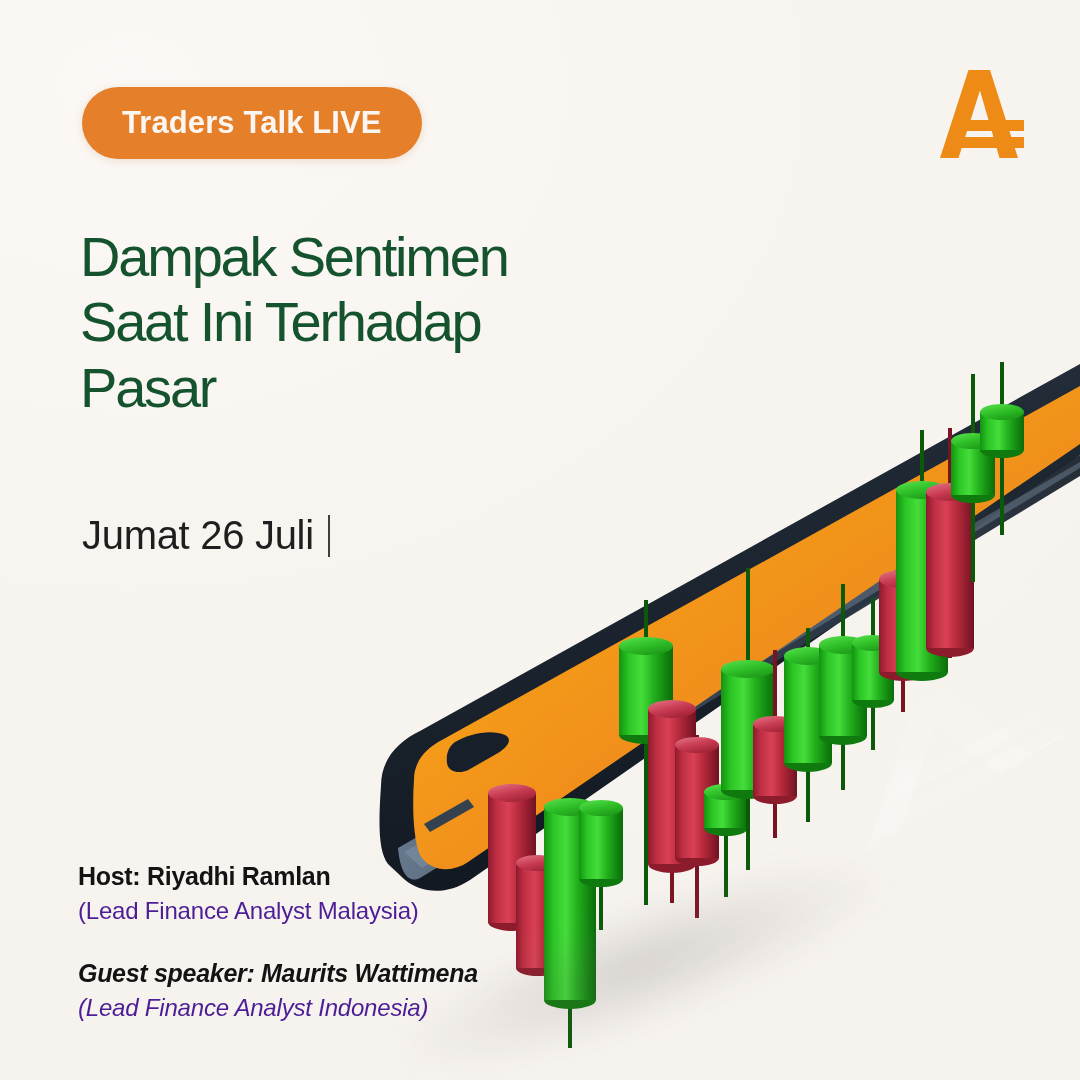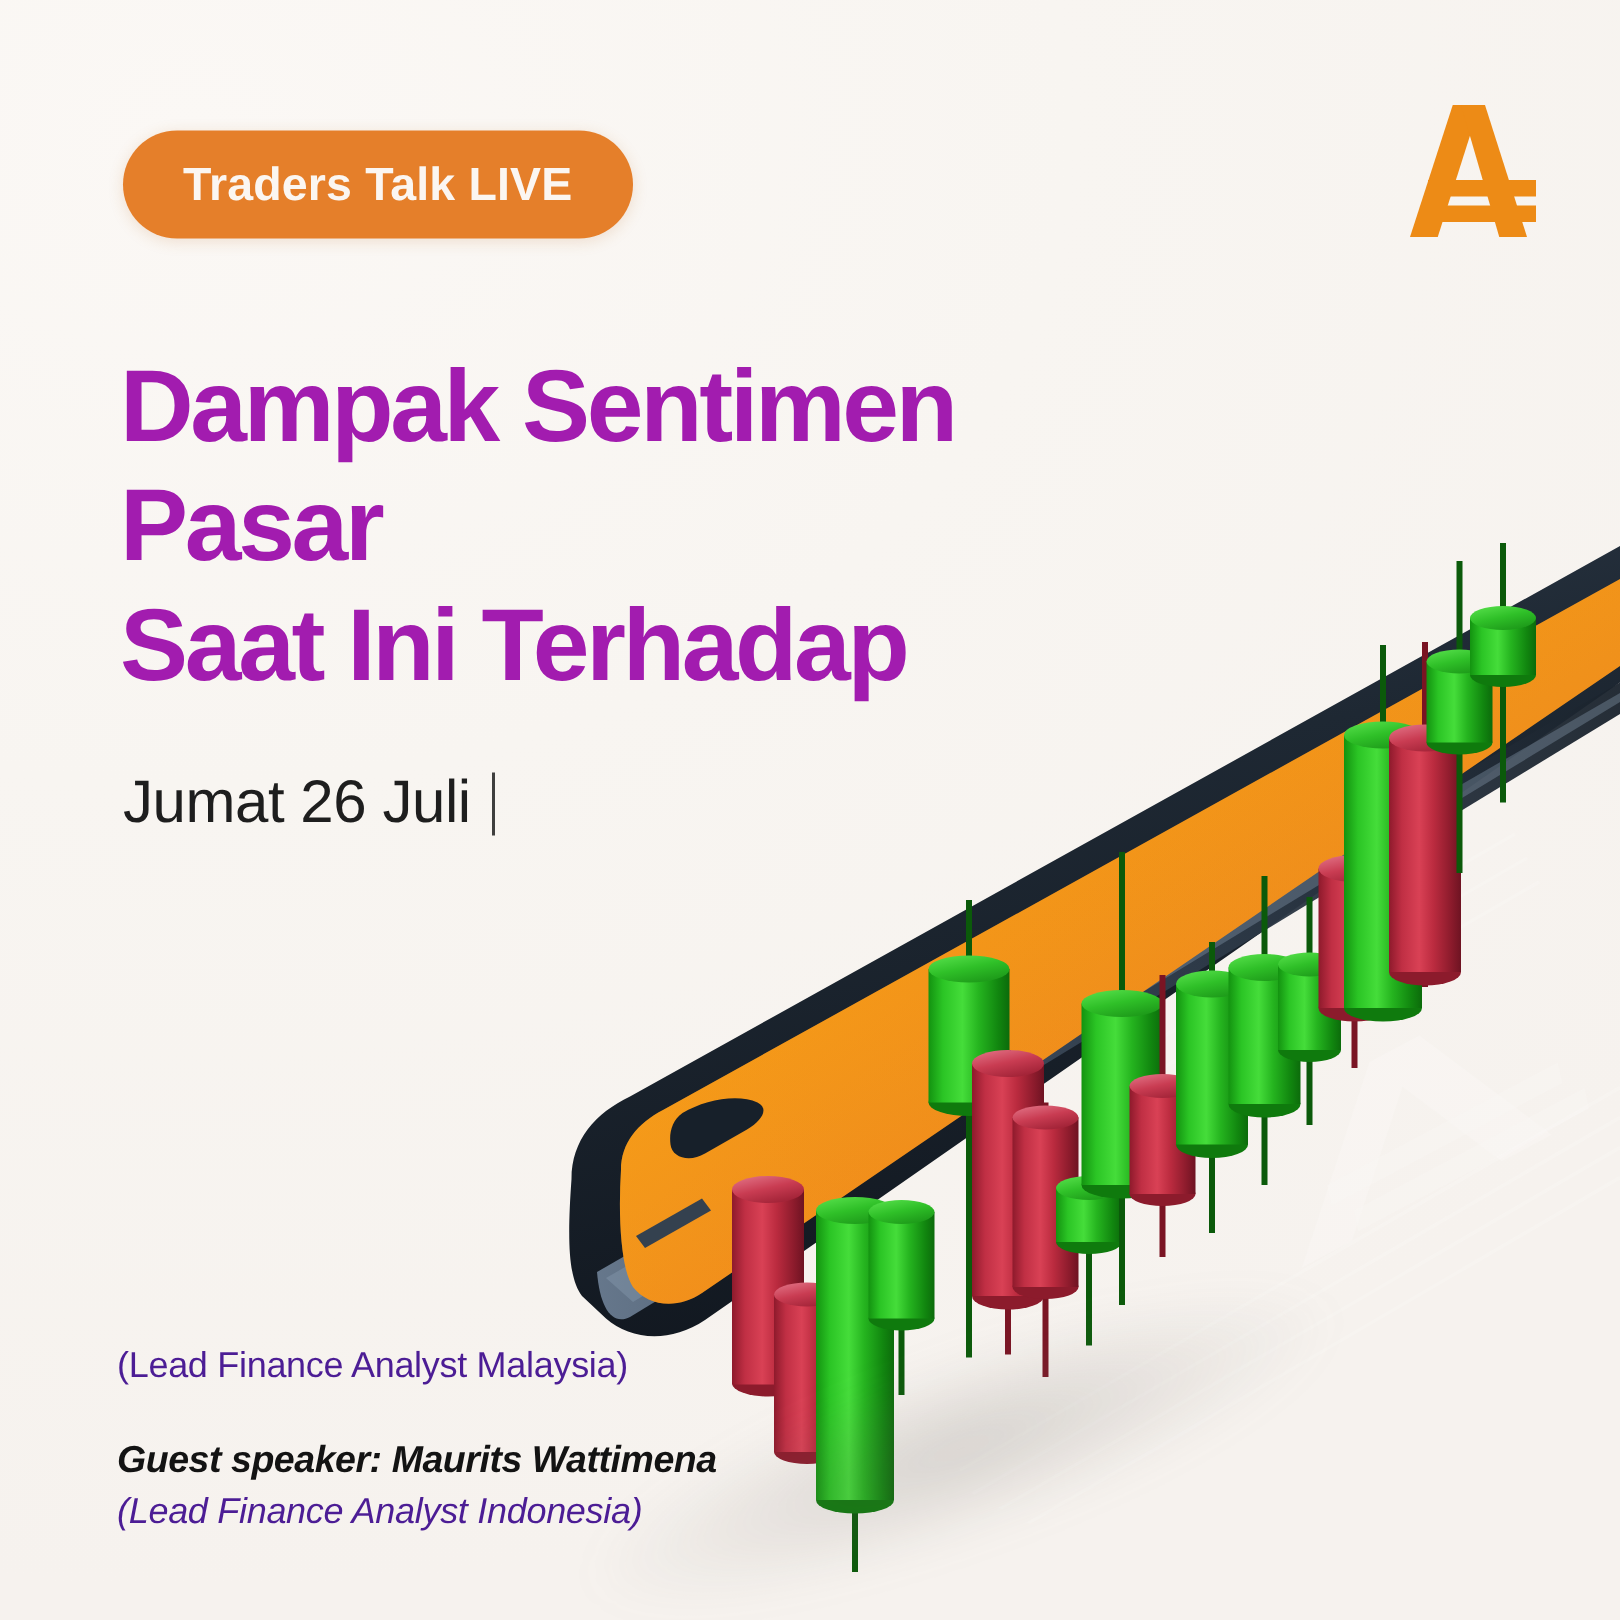--- a/index.html
+++ b/index.html
@@ -55,24 +55,24 @@
     width: 104px;
     height: 104px;
   }
 
   
   .headline {
     position: absolute;
     left: 80px;
     top: 186px;
     width: 720px;
-    color: #a21caf;
-    font-size: 68px;
+    color: #14532d;
+    font-size: 56px;
     line-height: 1.17;
-    font-weight: 700;
+    font-weight: 400;
     letter-spacing: -2.2px;
   }
   .headline .ln { display: block; white-space: nowrap; }
 
   
   .subtitle {
     position: absolute;
     left: 82px;
     top: 513px;
     color: #1E1E1E;
@@ -408,31 +408,32 @@
         <path d="M46 8 h16 l28 88 H71.5 Z"></path>
 
         <rect x="24" y="58" width="72" height="11"></rect>
         <rect x="19" y="75" width="77" height="11"></rect>
       </g>
     </svg>
   </div>
 
   <h1 class="headline">
     <span class="ln">Dampak Sentimen</span>
+    <span class="ln">Saat Ini Terhadap</span>
     <span class="ln">Pasar</span>
-    <span class="ln">Saat Ini Terhadap</span>
   </h1>
 
   <div class="subtitle">
     <span>Jumat 26 Juli</span>
     <span class="sub-div"></span>
   </div>
 
   <div class="credits">
     <div class="credit-block">
+      <div class="credit-name">Host: Riyadhi Ramlan</div>
       <div class="credit-role">(Lead Finance Analyst Malaysia)</div>
     </div>
     <div class="credit-block">
       <div class="credit-name">Guest speaker: Maurits Wattimena</div>
       <div class="credit-role">(Lead Finance Analyst Indonesia)</div>
     </div>
   </div>
 
 </div>
 

